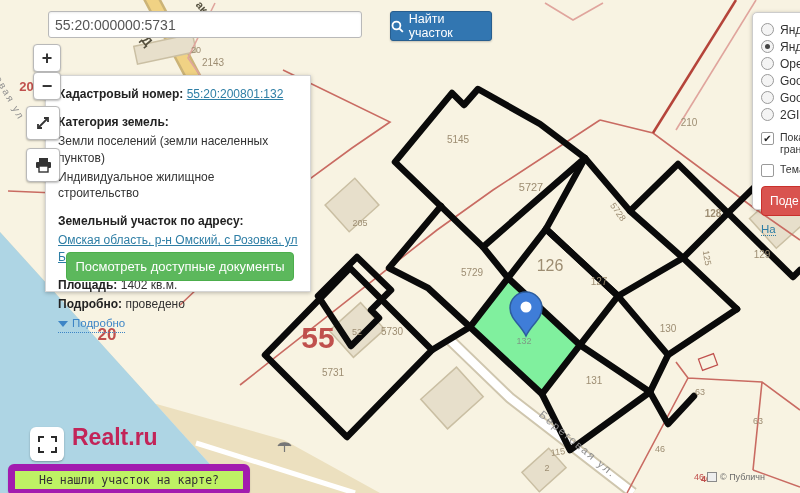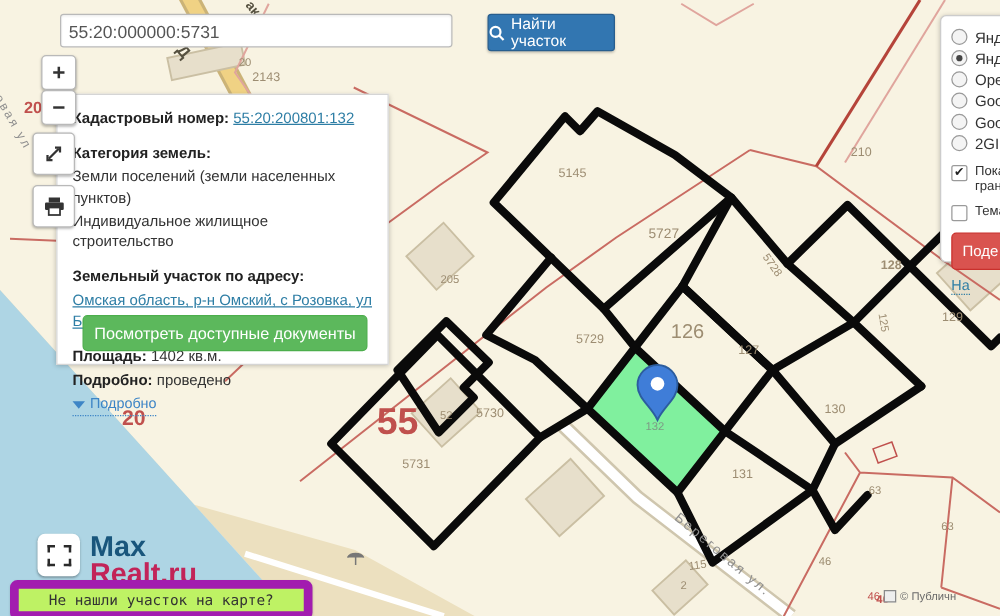--- a/index.html
+++ b/index.html
@@ -304,21 +304,20 @@
     </div>
   <div class="share-btn">Поде</div>
   <a class="lp-link">На</a>
 </div>
 
 <div class="logo">
   <div class="logo-icon">
     <div class="logo-icon-inner"></div>
   </div>
   <div class="logo-text">
-    <div class="logo-max">Max</div>
     <div class="logo-realt">Realt.ru</div>
   </div>
 </div>
 
 <div class="tooltip">Не нашли участок на карте?</div>
 
 <div class="attribution">
   <span class="attr-num">46</span>
   <span class="attr-ico"></span>
   <span>© Публичн</span>

